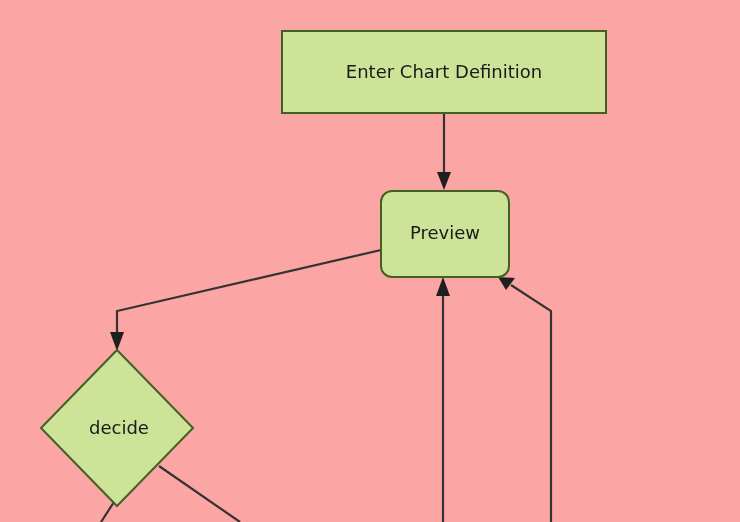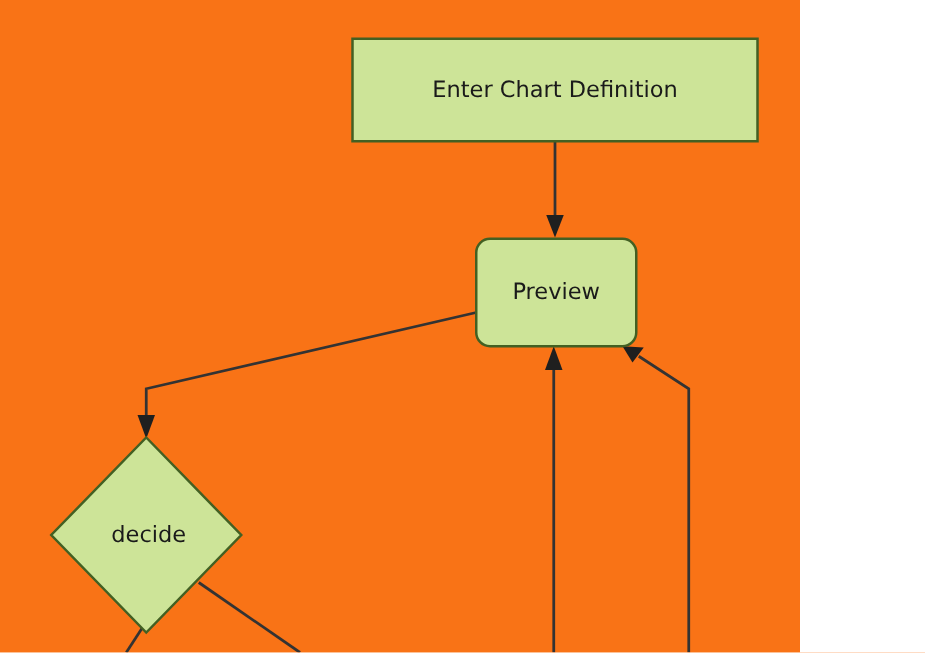--- a/index.html
+++ b/index.html
@@ -2,23 +2,23 @@
 <html><head>
 <meta charset="utf-8">
 <style>
   html, body {
     margin: 0;
     padding: 0;
     background: #ffffff;
   }
   #canvas {
     position: relative;
-    width: 640px;
+    width: 740px;
     height: 522px;
-    background: #f97316;
+    background: #fca5a5;
     overflow: hidden;
     font-family: "DejaVu Sans", "Liberation Sans", sans-serif;
   }
   #flow-svg {
     position: absolute;
     left: 0;
     top: 0;
     width: 740px;
     height: 522px;
   }

